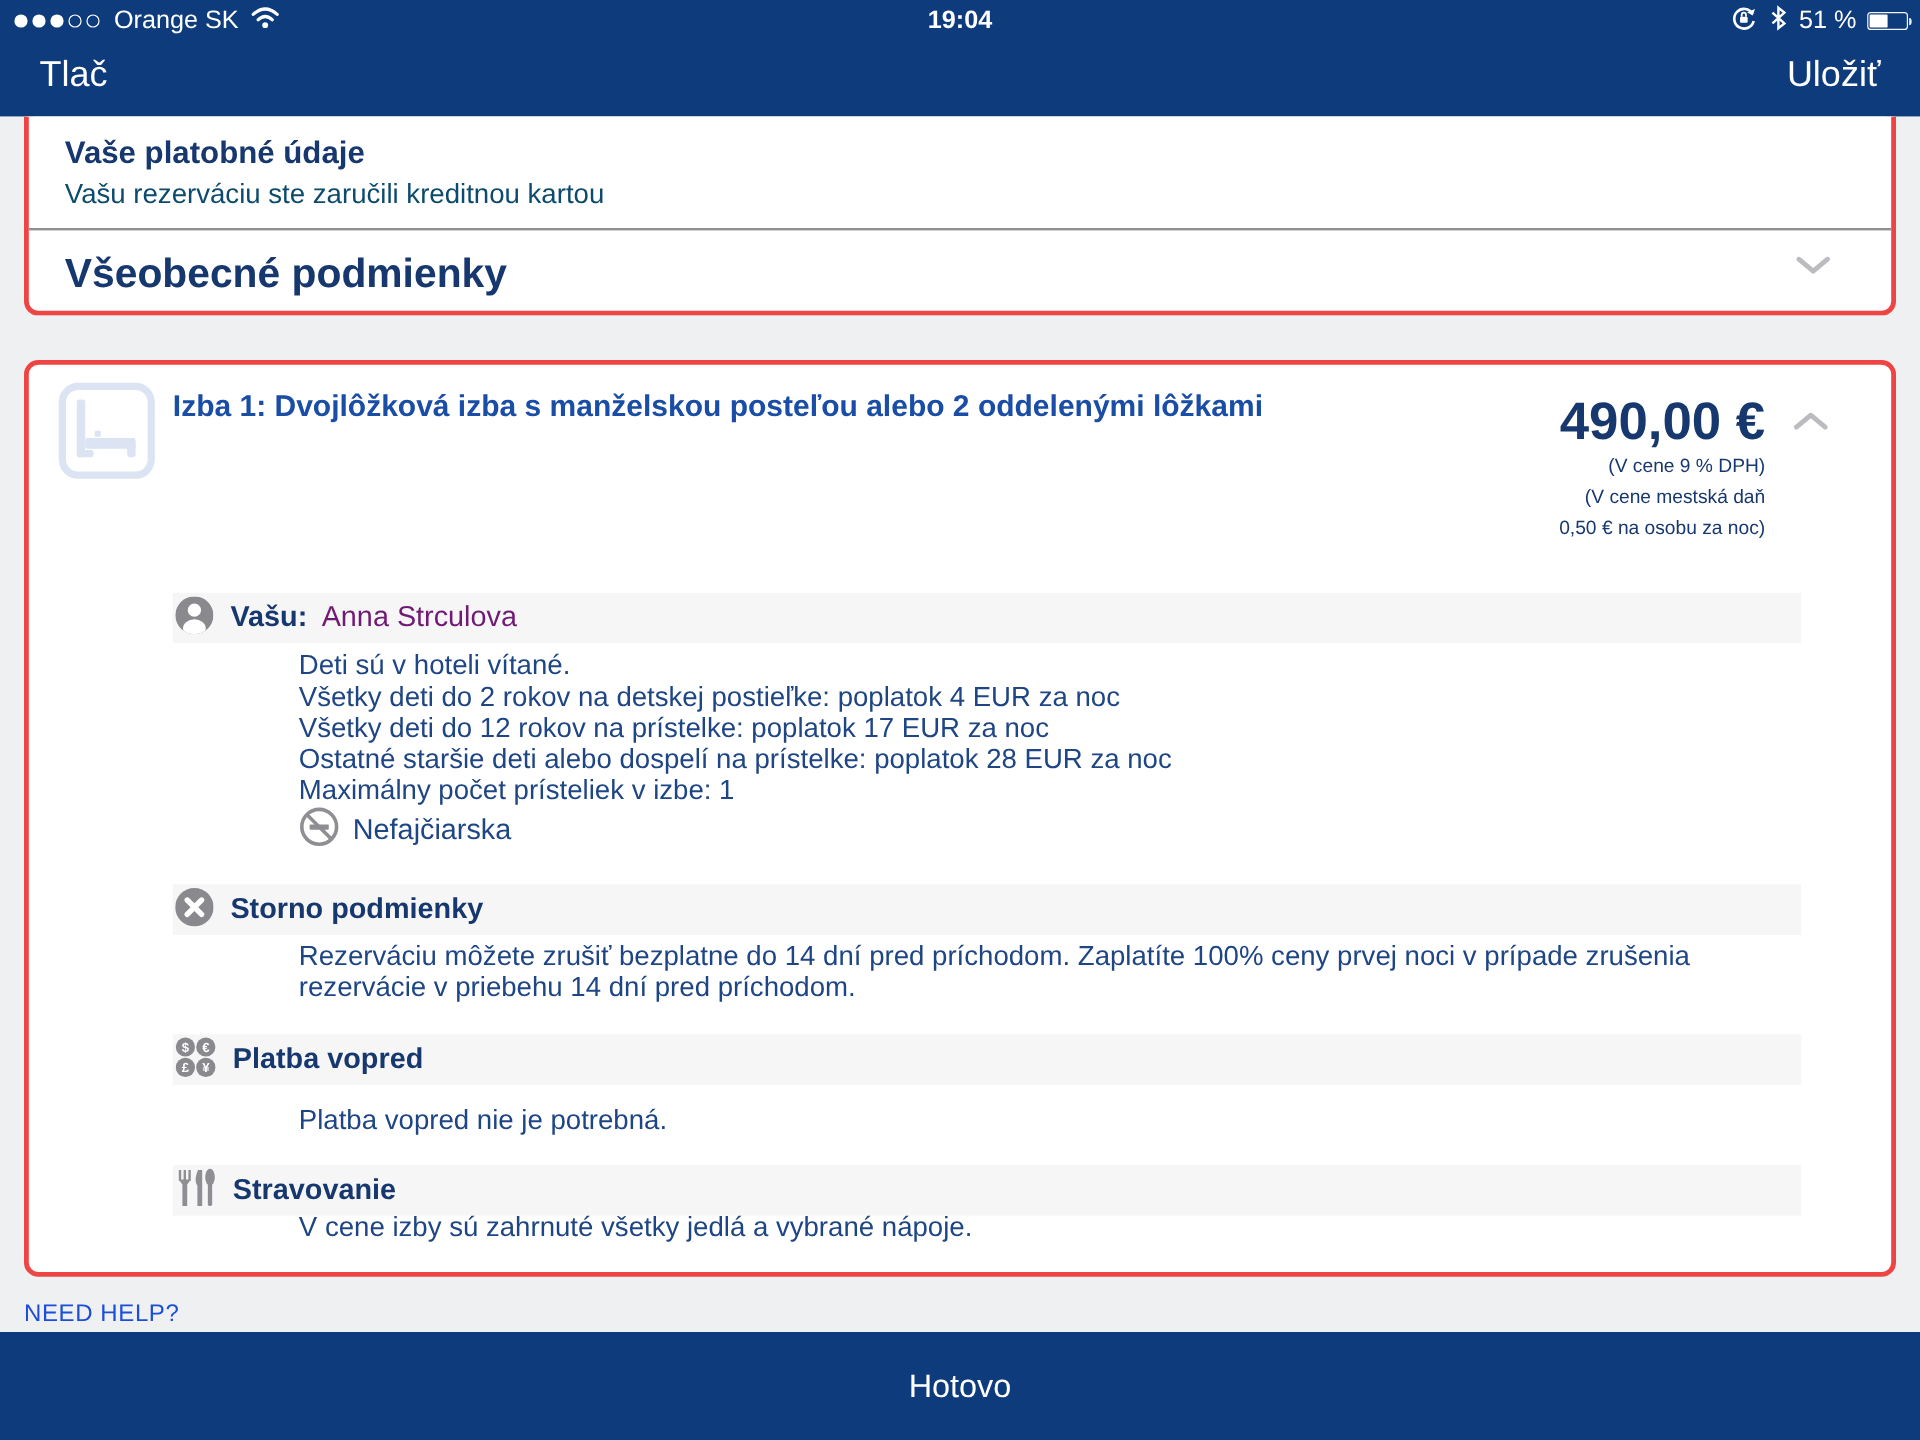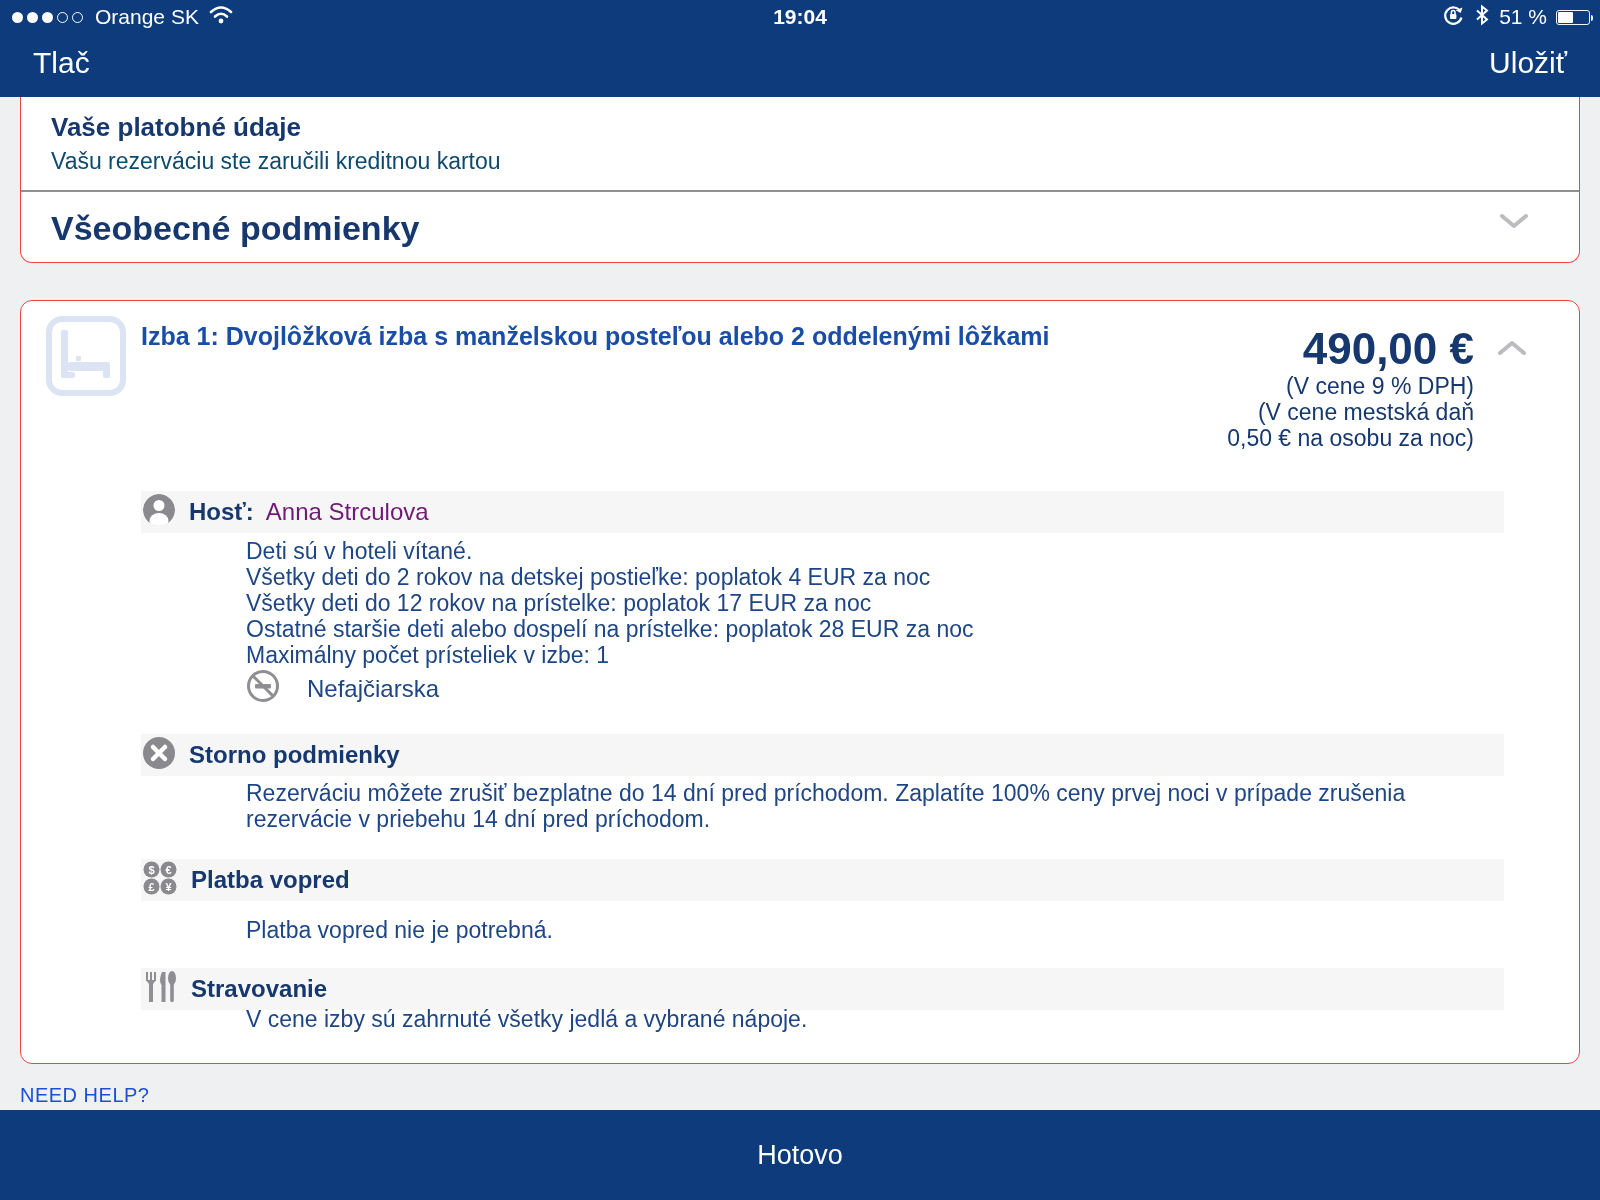--- a/index.html
+++ b/index.html
@@ -20,44 +20,44 @@
   .battery{position:relative;width:34px;height:15px;border:1.5px solid rgba(255,255,255,.95);
     border-radius:3px;box-sizing:border-box;}
   .battery .fill{position:absolute;left:1px;top:1px;bottom:1px;background:#fff;border-radius:1px;}
   .battery .nub{position:absolute;right:-4px;top:4px;width:2.5px;height:6px;background:rgba(255,255,255,.95);
     border-radius:0 2px 2px 0;}
   .navbtn{position:absolute;top:46px;font-size:30px;color:#fff;cursor:pointer;}
   .navbtn.left{left:33px;}
   .navbtn.right{right:33px;}
 
   
-  .card{position:absolute;left:20px;width:1560px;background:#fff;border:1px solid #ef4444;box-sizing:border-box;}
+  .card{position:absolute;left:20px;width:1560px;background:#fff;border:4px solid #ef4444;box-sizing:border-box;}
   .card1{top:97px;height:166px;border-top:none;border-radius:0 0 12px 12px;}
   .card1-title{position:absolute;left:30px;top:15px;font-size:26px;font-weight:bold;color:#17386e;}
   .card1-sub{position:absolute;left:30px;top:51px;font-size:23px;color:#0c4a6e;}
   .card1-divider{position:absolute;left:0;right:0;top:93px;height:2px;background:#8f9094;}
   .card1-row2{position:absolute;left:0;right:0;top:95px;bottom:0;cursor:pointer;}
   .card1-row2 .lbl{position:absolute;left:30px;top:17px;font-size:34px;font-weight:bold;color:#17386e;}
   .chev{position:absolute;}
 
   .card2{top:300px;height:764px;border-radius:12px;}
   .bedbox{position:absolute;left:25px;top:15px;width:80px;height:80px;border:6px solid #dce3f2;
     border-radius:16px;box-sizing:border-box;}
   .room-title{position:absolute;left:120px;top:21px;width:1000px;font-size:25px;font-weight:bold;color:#1a4da6;}
   .priceblock{position:absolute;right:105px;top:24px;text-align:right;color:#17386e;}
   .price{font-size:44px;font-weight:bold;line-height:48px;}
-  .pricenote{font-size:23px;line-height:26px;}
+  .pricenote{font-size:16px;line-height:26px;}
 
   .secbar{position:absolute;left:120px;right:75px;height:42px;background:#f6f6f7;display:flex;align-items:center;}
   .secbar .ic{margin-left:2px;flex:0 0 auto;}
   .seclabel{font-size:24px;font-weight:bold;color:#17386e;margin-left:14px;}
   .secvalue{font-size:24px;color:#701a75;margin-left:12px;}
 
   .bodyblock{position:absolute;left:225px;font-size:23px;line-height:26px;color:#1e4584;}
-  .iconrow{position:absolute;left:225px;display:flex;align-items:center;gap:27px;
+  .iconrow{position:absolute;left:225px;display:flex;align-items:center;gap:11px;
     font-size:24px;color:#1e4584;}
 
   
   .needhelp{position:absolute;left:20px;top:1084px;font-size:20px;color:#1d4ed8;letter-spacing:.5px;cursor:pointer;}
   .bottombar{position:absolute;left:0;bottom:0;width:1600px;height:90px;background:#0d3b7c;
     display:flex;align-items:center;justify-content:center;cursor:pointer;}
   .bottombar .done{color:#fff;font-size:27px;}
 </style>
 </head>
 <body>
@@ -149,21 +149,21 @@
     </span>
 
     <div class="secbar" style="top:190px;">
       <span class="ic">
         <svg width="32" height="32" viewBox="0 0 32 32" style="clip-path:circle(50%);">
           <circle cx="16" cy="16" r="16" fill="#8a8a8e"></circle>
           <circle cx="16" cy="11.5" r="5.5" fill="#fff"></circle>
           <ellipse cx="16" cy="27" rx="9.5" ry="8" fill="#fff"></ellipse>
         </svg>
       </span>
-      <span class="seclabel">Hosť:</span>
+      <span class="seclabel">Vašu:</span>
       <span class="secvalue">Anna Strculova</span>
     </div>
 
     <div class="bodyblock" style="top:237px;">
       <div>Deti sú v hoteli vítané.</div>
       <div>Všetky deti do 2 rokov na detskej postieľke: poplatok 4 EUR za noc</div>
       <div>Všetky deti do 12 rokov na prístelke: poplatok 17 EUR za noc</div>
       <div>Ostatné staršie deti alebo dospelí na prístelke: poplatok 28 EUR za noc</div>
       <div>Maximálny počet prísteliek v izbe: 1</div>
     </div>

